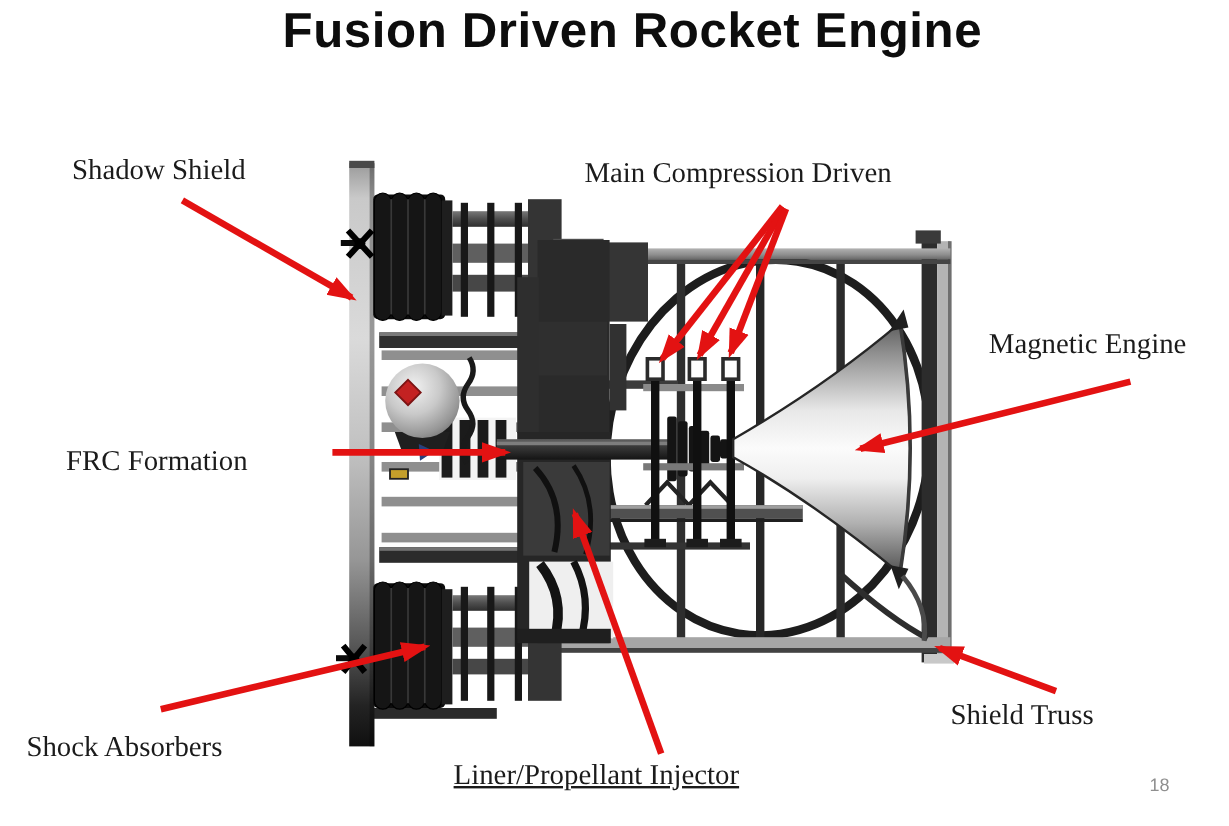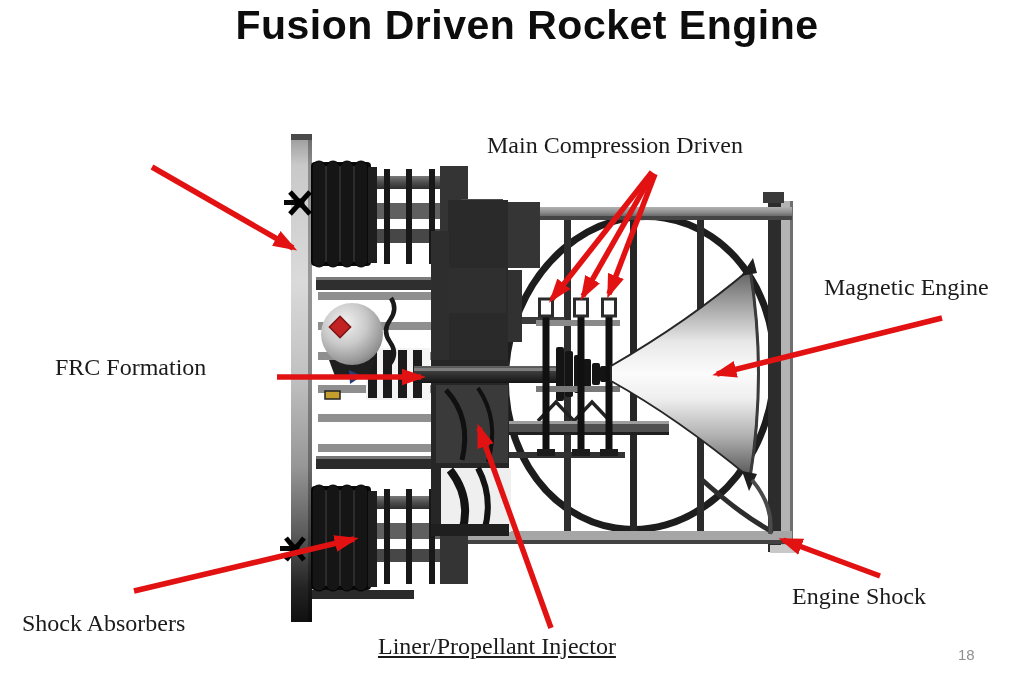--- a/index.html
+++ b/index.html
@@ -12,21 +12,21 @@
     font-family:"Liberation Sans", sans-serif;font-weight:bold;font-size:41px;
     color:#0d0d0d;letter-spacing:0.5px;
   }
   .engine-svg{position:absolute;left:0;top:0;}
   .lbl{
     position:absolute;font-size:24px;color:#1b1b1b;white-space:nowrap;line-height:1.1;
   }
   .lbl-shadow-shield{left:60px;top:129px;}
   .lbl-main-compression-coils{left:487px;top:132px;}
   .lbl-magnetic-nozzle{left:824px;top:274px;}
-  .lbl-frc-formation{left:55px;top:354px;}
+  .lbl-frc-formation{left:55px;top:372px;}
   .lbl-shock-absorbers{left:22px;top:596px;margin-top:14px;}
   .lbl-liner-propellant-injector{left:378px;top:633px;text-decoration:underline;}
   .lbl-engine-truss{left:792px;top:583px;}
   .page-number{
     position:absolute;left:958px;top:646px;font-family:"Liberation Sans", sans-serif;
     font-size:15px;color:#8f8f8f;
   }
 </style>
 </head>
 <body>
@@ -254,21 +254,22 @@
       <line x1="653" y1="173" x2="583" y2="296" marker-end="url(#arrowHead)"></line>
       <line x1="655" y1="174" x2="609" y2="294" marker-end="url(#arrowHead)"></line>
       <line x1="942" y1="318" x2="717" y2="374" marker-end="url(#arrowHead)"></line>
       <line x1="277" y1="377" x2="421" y2="377" marker-end="url(#arrowHead)"></line>
       <line x1="134" y1="591" x2="354" y2="539" marker-end="url(#arrowHead)"></line>
       <line x1="551" y1="628" x2="479" y2="428" marker-end="url(#arrowHead)"></line>
       <line x1="880" y1="576" x2="783" y2="540" marker-end="url(#arrowHead)"></line>
     </g>
   </svg>
 
+  <div class="lbl lbl-shadow-shield">Shadow Shield</div>
   <div class="lbl lbl-main-compression-coils">Main Compression Driven</div>
   <div class="lbl lbl-magnetic-nozzle">Magnetic Engine</div>
   <div class="lbl lbl-frc-formation">FRC Formation</div>
   <div class="lbl lbl-shock-absorbers">Shock Absorbers</div>
   <div class="lbl lbl-liner-propellant-injector">Liner/Propellant Injector</div>
-  <div class="lbl lbl-engine-truss">Engine Shock</div>
+  <div class="lbl lbl-engine-truss">Shield Truss</div>
 
   <div class="page-number">18</div>
 </div>
 
 </body></html>

